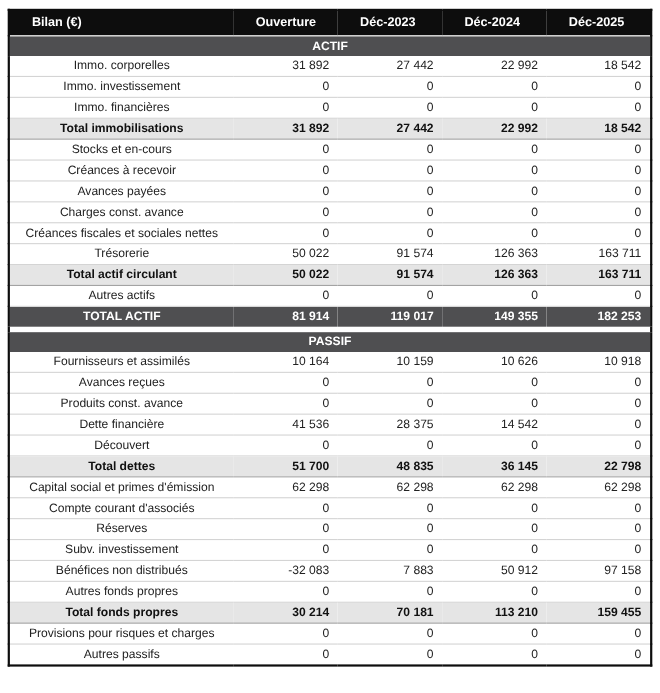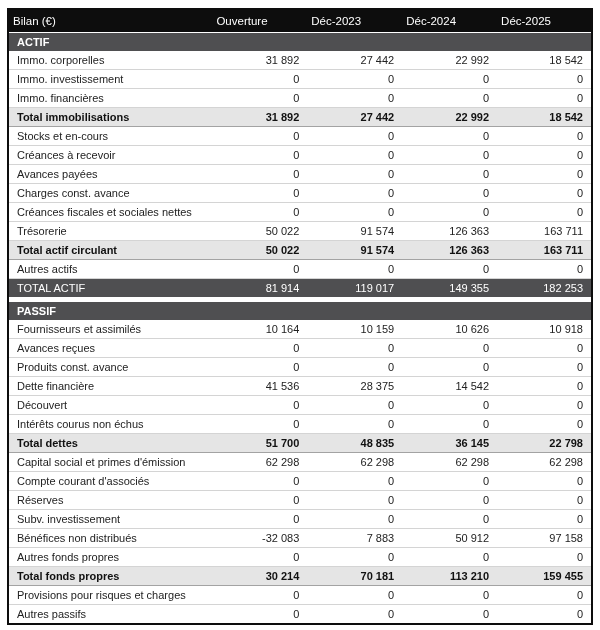--- a/index.html
+++ b/index.html
@@ -21,36 +21,36 @@
     table-layout: fixed;
     font-size: 11px;
     color: var(--text-color, #222222);
   }
   col.c-label { width: 35%; }
   col.c-num { width: 16.25%; }
 
   thead th {
     background: var(--header-bg, #0d0d0d);
     color: #ffffff;
-    font-weight: normal;
+    font-weight: bold;
     font-size: 11.5px;
-    padding: 5px 4px;
+    padding: 5px 20px;
     line-height: 12px;
     border-bottom: 1px solid #ffffff;
   }
   thead th.label { text-align: left; }
   thead th.num { text-align: left; }
 
   td {
     padding: 3px 8px;
     line-height: 12px;
     white-space: nowrap;
     overflow: hidden;
   }
-  td.label { text-align: left; }
+  td.label { text-align: center; }
   td.num { text-align: right; }
 
   tr.section-row td {
     background: var(--section-bg, #4f4f51);
     color: #ffffff;
     font-weight: bold;
   }
   tr.gap-row td {
     padding: 0;
     height: 5px;
@@ -63,21 +63,21 @@
   }
   tr.row-subtotal td {
     background: var(--subtotal-bg, #e5e5e5);
     color: #111111;
     font-weight: bold;
     border-bottom: 1px solid #a3a3a3;
   }
   tr.row-grand td {
     background: var(--section-bg, #4f4f51);
     color: #ffffff;
-    font-weight: normal;
+    font-weight: bold;
   }
 </style>
 </head>
 <body>
 
 <div class="sheet">
   <table class="bilan">
     <colgroup>
       <col class="c-label">
       <col class="c-num">
@@ -225,27 +225,20 @@
           <td class="num">14 542</td>
           <td class="num">0</td>
         </tr>
         <tr class="row-normal">
           <td class="label">Découvert</td>
           <td class="num">0</td>
           <td class="num">0</td>
           <td class="num">0</td>
           <td class="num">0</td>
         </tr>
-        <tr class="row-normal">
-          <td class="label">Intérêts courus non échus</td>
-          <td class="num">0</td>
-          <td class="num">0</td>
-          <td class="num">0</td>
-          <td class="num">0</td>
-        </tr>
         <tr class="row-subtotal">
           <td class="label">Total dettes</td>
           <td class="num">51 700</td>
           <td class="num">48 835</td>
           <td class="num">36 145</td>
           <td class="num">22 798</td>
         </tr>
         <tr class="row-normal">
           <td class="label">Capital social et primes d'émission</td>
           <td class="num">62 298</td>

